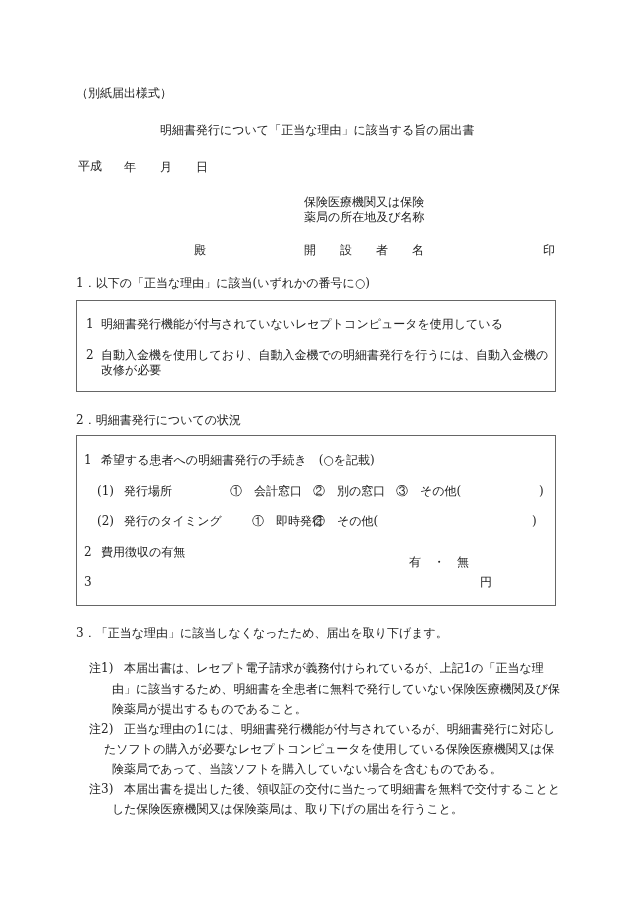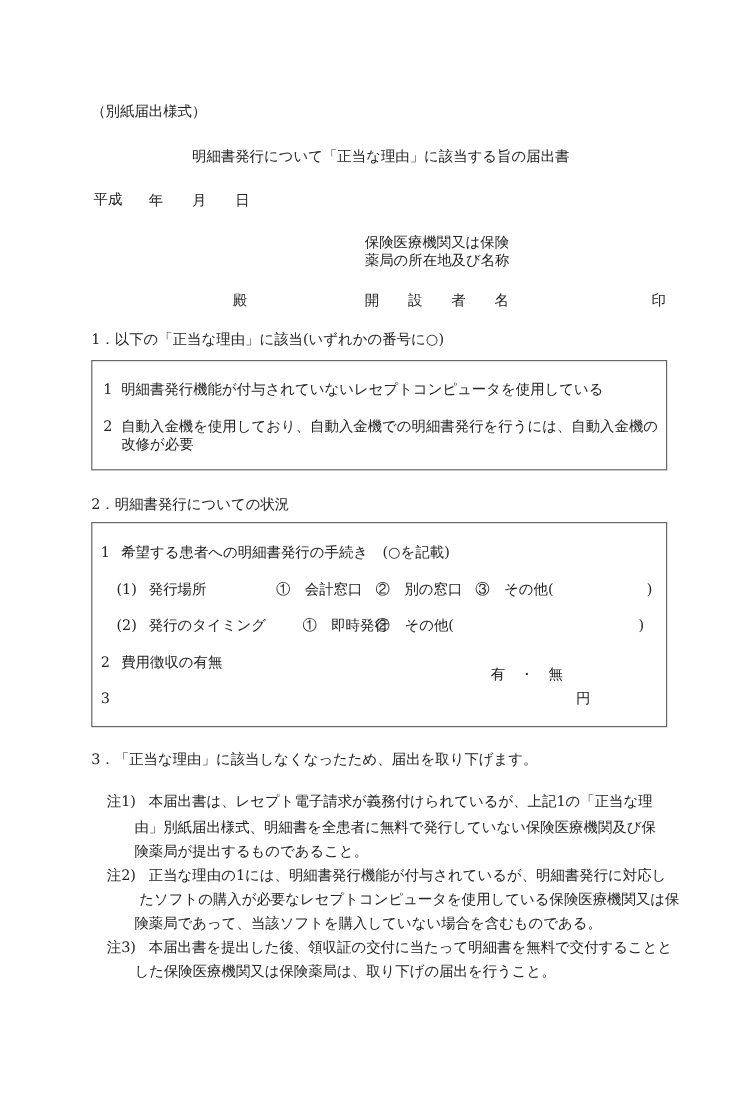--- a/index.html
+++ b/index.html
@@ -66,26 +66,26 @@
 
   <span class="abs" style="left:7px;top:140px;">3</span>
   <span class="abs" style="left:403px;top:140px;">円</span>
 </div>
 
 <div class="abs" style="left:76px;top:627px;">3．「正当な理由」に該当しなくなったため、届出を取り下げます。</div>
 
 <div>
   <span class="abs" style="left:89px;top:662px;">注1)</span>
   <span class="abs" style="left:124px;top:662px;">本届出書は、レセプト電子請求が義務付けられているが、上記1の「正当な理</span>
-  <span class="abs" style="left:112px;top:683px;">由」別紙届出様式、明細書を全患者に無料で発行していない保険医療機関及び保</span>
+  <span class="abs" style="left:112px;top:683px;">由」に該当するため、明細書を全患者に無料で発行していない保険医療機関及び保</span>
   <span class="abs" style="left:112px;top:703px;">険薬局が提出するものであること。</span>
 </div>
 <div>
   <span class="abs" style="left:89px;top:723px;">注2)</span>
   <span class="abs" style="left:124px;top:723px;">正当な理由の1には、明細書発行機能が付与されているが、明細書発行に対応し</span>
-  <span class="abs" style="left:116px;top:743px;">たソフトの購入が必要なレセプトコンピュータを使用している保険医療機関又は保</span>
+  <span class="abs" style="left:104px;top:743px;">たソフトの購入が必要なレセプトコンピュータを使用している保険医療機関又は保</span>
   <span class="abs" style="left:112px;top:763px;">険薬局であって、当該ソフトを購入していない場合を含むものである。</span>
 </div>
 <div>
   <span class="abs" style="left:89px;top:783px;">注3)</span>
   <span class="abs" style="left:124px;top:783px;">本届出書を提出した後、領収証の交付に当たって明細書を無料で交付することと</span>
   <span class="abs" style="left:112px;top:803px;">した保険医療機関又は保険薬局は、取り下げの届出を行うこと。</span>
 </div>
 
 </body></html>

